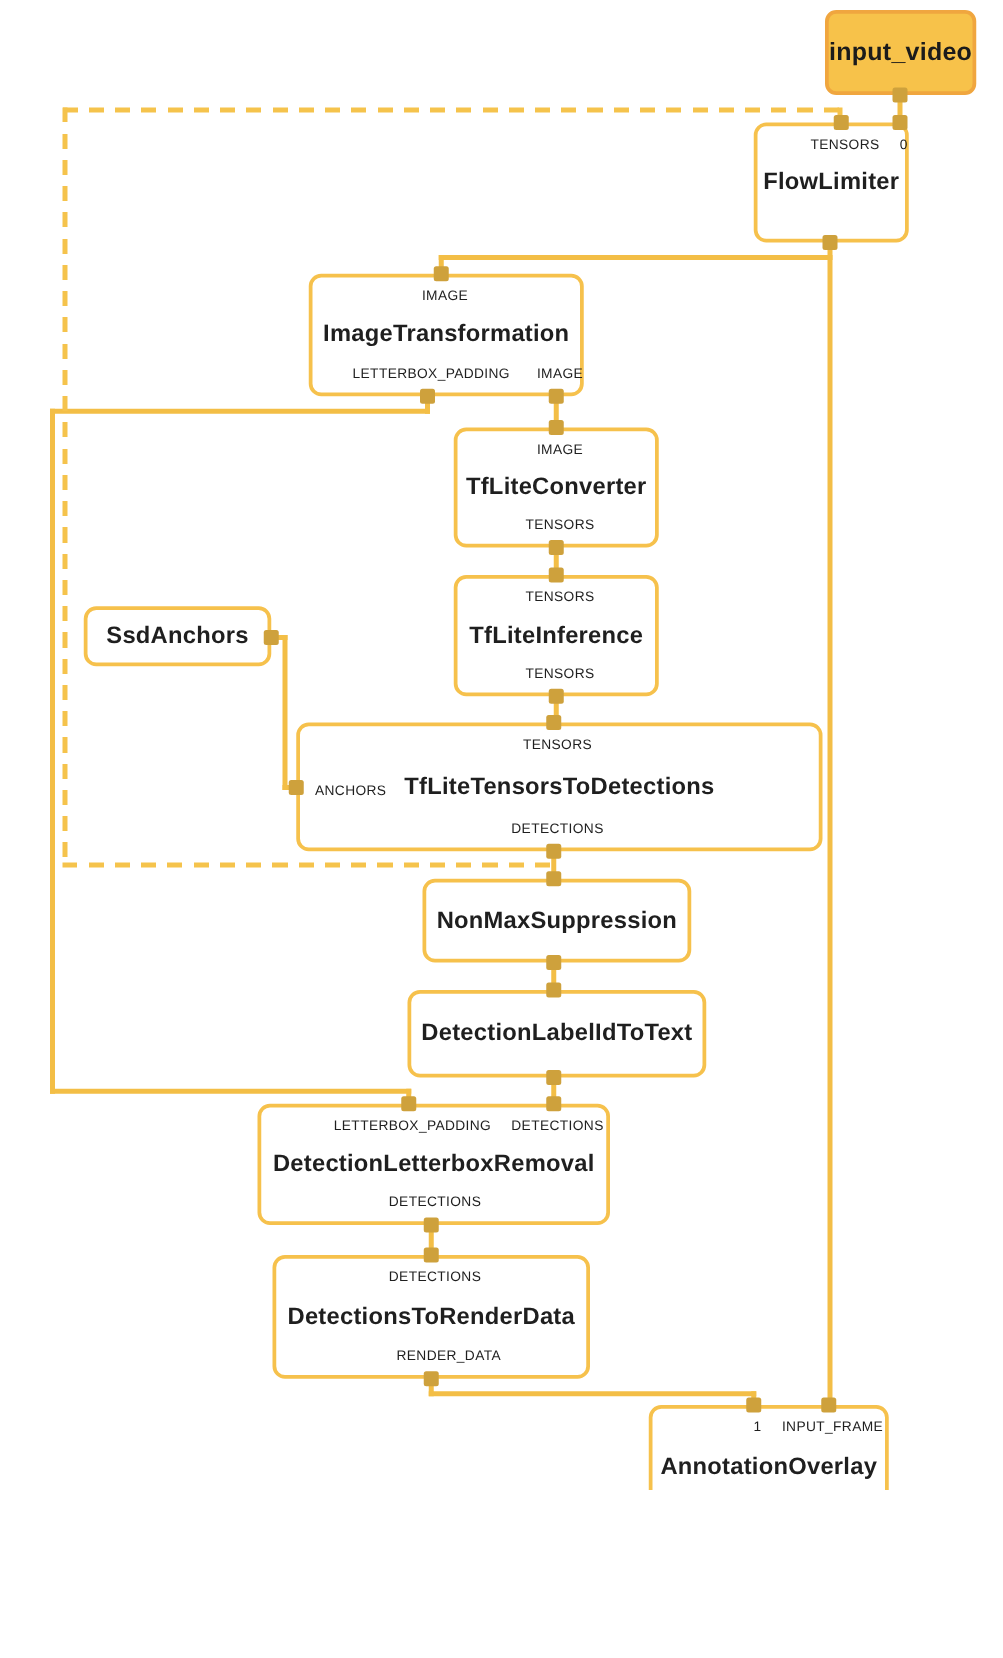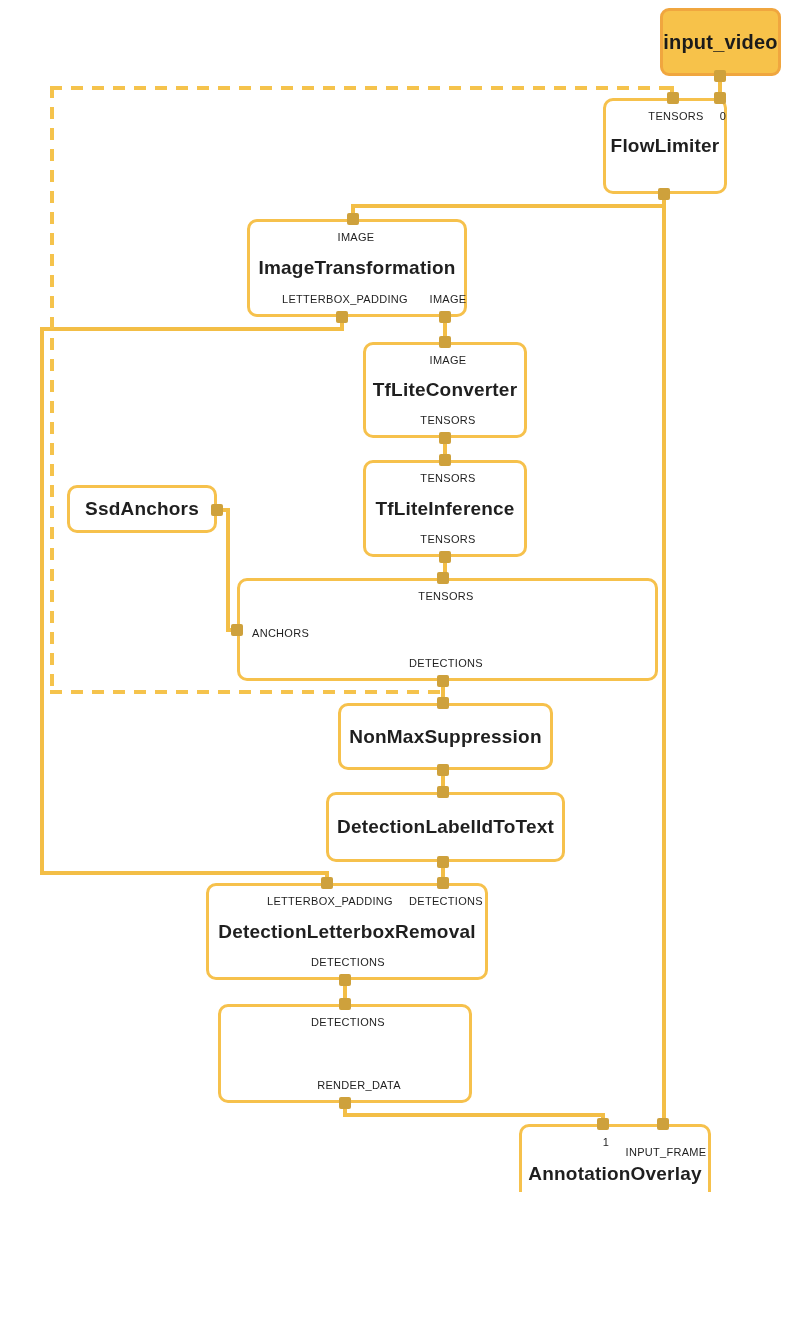--- a/index.html
+++ b/index.html
@@ -135,20 +135,21 @@
       <span class="port-label bottom" style="left: 82px;">TENSORS</span>
     </div>
     <div class="port-marker" style="background: rgb(206, 161, 60); left: 211px; top: 504px;"></div>
     <div class="node calc" style="left: 67px; top: 485px; width: 150px; height: 48px; border-color: rgb(246, 193, 76);">
       <span class="node-title">SsdAnchors</span>
     </div>
     <div class="port-marker" style="background: rgb(206, 161, 60); left: 437px; top: 572px;"></div>
     <div class="port-marker" style="background: rgb(206, 161, 60); left: 231px; top: 624px;"></div>
     <div class="port-marker" style="background: rgb(206, 161, 60); left: 437px; top: 675px;"></div>
     <div class="node calc" style="left: 237px; top: 578px; width: 421px; height: 103px; border-color: rgb(246, 193, 76);">
+      <span class="node-title">TfLiteTensorsToDetections</span>
       <span class="port-label top" style="left: 206px;">TENSORS</span>
       <span class="port-label left" style="top: 52px;">ANCHORS</span>
       <span class="port-label bottom" style="left: 206px;">DETECTIONS</span>
     </div>
     <div class="port-marker" style="background: rgb(206, 161, 60); left: 437px; top: 697px;"></div>
     <div class="port-marker" style="background: rgb(206, 161, 60); left: 437px; top: 764px;"></div>
     <div class="node calc" style="left: 338px; top: 703px; width: 215px; height: 67px; border-color: rgb(246, 193, 76);">
       <span class="node-title">NonMaxSuppression</span>
     </div>
     <div class="port-marker" style="background: rgb(206, 161, 60); left: 437px; top: 786px;"></div>
@@ -161,26 +162,27 @@
     <div class="port-marker" style="background: rgb(206, 161, 60); left: 339px; top: 974px;"></div>
     <div class="node calc" style="left: 206px; top: 883px; width: 282px; height: 97px; border-color: rgb(246, 193, 76);">
       <span class="node-title">DetectionLetterboxRemoval</span>
       <span class="port-label top" style="left: 121px;">LETTERBOX_PADDING</span>
       <span class="port-label top" style="left: 237px;">DETECTIONS</span>
       <span class="port-label bottom" style="left: 139px;">DETECTIONS</span>
     </div>
     <div class="port-marker" style="background: rgb(206, 161, 60); left: 339px; top: 998px;"></div>
     <div class="port-marker" style="background: rgb(206, 161, 60); left: 339px; top: 1097px;"></div>
     <div class="node calc" style="left: 218px; top: 1004px; width: 254px; height: 99px; border-color: rgb(246, 193, 76);">
+      <span class="node-title">DetectionsToRenderData</span>
       <span class="port-label top" style="left: 127px;">DETECTIONS</span>
       <span class="port-label bottom" style="left: 138px;">RENDER_DATA</span>
     </div>
     <div class="port-marker" style="background: rgb(206, 161, 60); left: 597px; top: 1118px;"></div>
     <div class="port-marker" style="background: rgb(206, 161, 60); left: 657px; top: 1118px;"></div>
     <div class="port-marker" style="background: rgb(206, 161, 60); left: 608px; top: 1218px;"></div>
     <div class="node calc" style="left: 519px; top: 1124px; width: 192px; height: 100px; border-color: rgb(246, 193, 76);">
       <span class="node-title">AnnotationOverlay</span>
       <span class="port-label top" style="left: 84px;">1</span>
-      <span class="port-label top" style="left: 144px; margin-top: 10px;">INPUT_FRAME</span>
+      <span class="port-label top" style="left: 144px;">INPUT_FRAME</span>
       <span class="port-label bottom" style="left: 95px;">OUTPUT_FRAME</span>
     </div>
     <div class="port-marker" style="background: rgb(206, 161, 60); left: 608px; top: 1240px;"></div>
   </div>
 
 </body></html>

